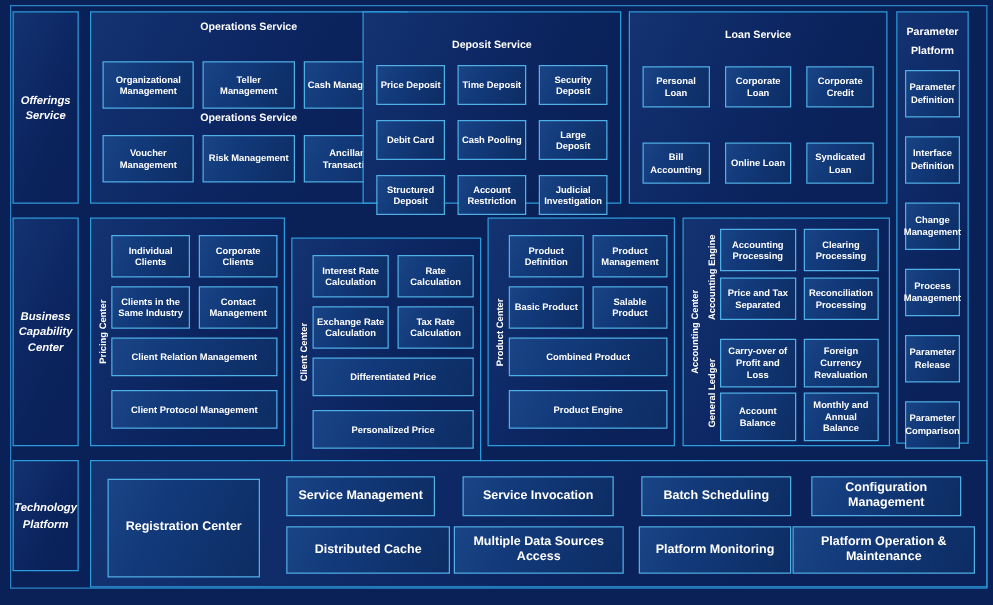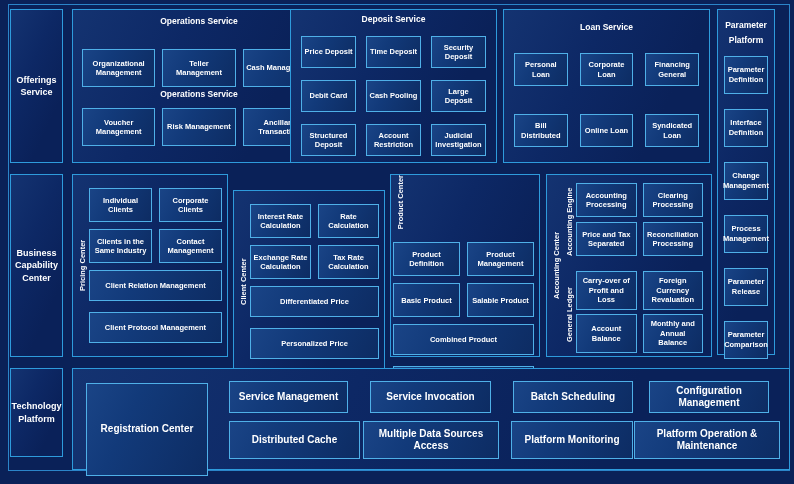--- a/index.html
+++ b/index.html
@@ -12,37 +12,37 @@
   .sbox{box-sizing:border-box;border:1.2px solid #4fb0e8;
         background:linear-gradient(115deg,#1a4486 0%,#123a7a 35%,#0d2c63 100%);
         color:#fff;font-weight:700;font-size:7.5px;line-height:1.25;
         display:flex;align-items:center;justify-content:center;text-align:center;
         padding:1px 2px;}
   .ptitle{color:#fff;font-weight:700;font-size:8.5px;text-align:center;}
   .vlabel{color:#fff;font-weight:700;font-size:7.5px;writing-mode:vertical-rl;
           transform:rotate(180deg);display:flex;align-items:center;justify-content:center;
           text-align:center;}
   .sidebox{display:flex;align-items:center;justify-content:center;text-align:center;
-           font-weight:700;font-size:9px;line-height:1.35;padding:2px;}
+           font-weight:700;font-size:9px;line-height:1.35;padding:2px;font-style:italic;}
 
   
   #offerings{left:10px;top:9px;width:53px;height:154px;}
   #business{left:10px;top:174px;width:53px;height:183px;}
   #technology{left:10px;top:368px;width:53px;height:89px;}
 
   #ops{left:72px;top:9px;width:254px;height:154px;}
   #ops .ptitle{margin-top:6px;}
   .orow{display:flex;gap:7px;height:38px;margin:0 9px;}
   #ops .orow1{margin-top:23px;}
   #ops .sub{margin-top:2px;}
   #ops .orow2{margin-top:9px;}
   .orow .sbox{flex:1;}
 
   #deposit{left:290px;top:9px;width:207px;height:154px;}
-  #deposit .ptitle{margin-top:4px;}
+  #deposit .ptitle{margin-top:20px;}
   .drow{display:flex;gap:10px;height:32px;margin:12px 10px 0;}
   .drow .sbox{flex:1;}
 
   #loan{left:503px;top:9px;width:207px;height:154px;}
   #loan .ptitle{margin-top:12px;}
   .lrow{display:flex;gap:12px;height:33px;margin:0 10px;}
   #loan .lrow1{margin-top:21px;}
   #loan .lrow2{margin-top:28px;}
   .lrow .sbox{flex:1;}
 
@@ -54,34 +54,34 @@
   .mid{display:flex;padding:0 5px 0 2px;}
   .mid > .vlabel{width:14px;flex:none;}
   .mid-content{flex:1;padding-top:13px;}
   .mrow{display:flex;gap:7px;height:34px;margin-bottom:7px;}
   .mrow .sbox{flex:1;}
   .wide{height:31px;}
   .wide1{margin-top:2px;}
   .wide2{margin-top:11px;}
   #pricing{left:72px;top:174px;width:156px;height:183px;}
   #client{left:233px;top:190px;width:152px;height:183px;}
-  #product{left:390px;top:174px;width:150px;height:183px;flex-direction:column;}
+  #product{left:390px;top:174px;width:150px;height:183px;}
 
   #accounting{left:546px;top:174px;width:166px;height:183px;}
   .acc-content{flex:1;padding-top:8px;padding-right:3px;}
   .acc-group{display:flex;}
   .acc-group > .vlabel{width:13px;flex:none;}
   .acc-grid{flex:1;}
   .acc-grid .mrow{height:34px;margin-bottom:5px;gap:6px;}
   .ledger{margin-top:10px;}
   .ledger .mrow{height:39px;margin-bottom:4px;}
 
   #bottom{left:72px;top:368px;width:718px;height:102px;}
   #bottom .sbox{position:absolute;font-size:10px;}
-  #reg{left:13px;top:14px;width:122px;height:93px;font-size:8.5px;text-align:right;}
+  #reg{left:13px;top:14px;width:122px;height:79px;font-size:8.5px;text-align:right;}
   .b-r1{top:12px;height:32px;}
   .b-r2{top:52px;height:38px;}
   #b-sm{left:156px;width:119px;}
   #b-si{left:297px;width:121px;}
   #b-bs{left:440px;width:120px;}
   #b-cm{left:576px;width:120px;}
   #b-dc{left:156px;width:131px;}
   #b-md{left:290px;width:136px;}
   #b-pm{left:438px;width:122px;}
   #b-po{left:561px;width:146px;}
@@ -134,24 +134,24 @@
       <div class="sbox">Account Restriction</div>
       <div class="sbox">Judicial Investigation</div>
     </div>
   </div>
 
   <div class="panel" id="loan">
     <div class="ptitle">Loan Service</div>
     <div class="lrow lrow1">
       <div class="sbox">Personal Loan</div>
       <div class="sbox">Corporate Loan</div>
-      <div class="sbox">Financing General</div>
+      <div class="sbox">Corporate Credit</div>
     </div>
     <div class="lrow lrow2">
-      <div class="sbox">Bill Distributed</div>
+      <div class="sbox">Bill Accounting</div>
       <div class="sbox">Online Loan</div>
       <div class="sbox">Syndicated Loan</div>
     </div>
   </div>
 
   <div class="panel" id="param">
     <div class="ptitle">Parameter Platform</div>
     <div class="sbox pp-box pp-first">Parameter Definition</div>
     <div class="sbox pp-box">Interface Definition</div>
     <div class="sbox pp-box">Change Management</div>

